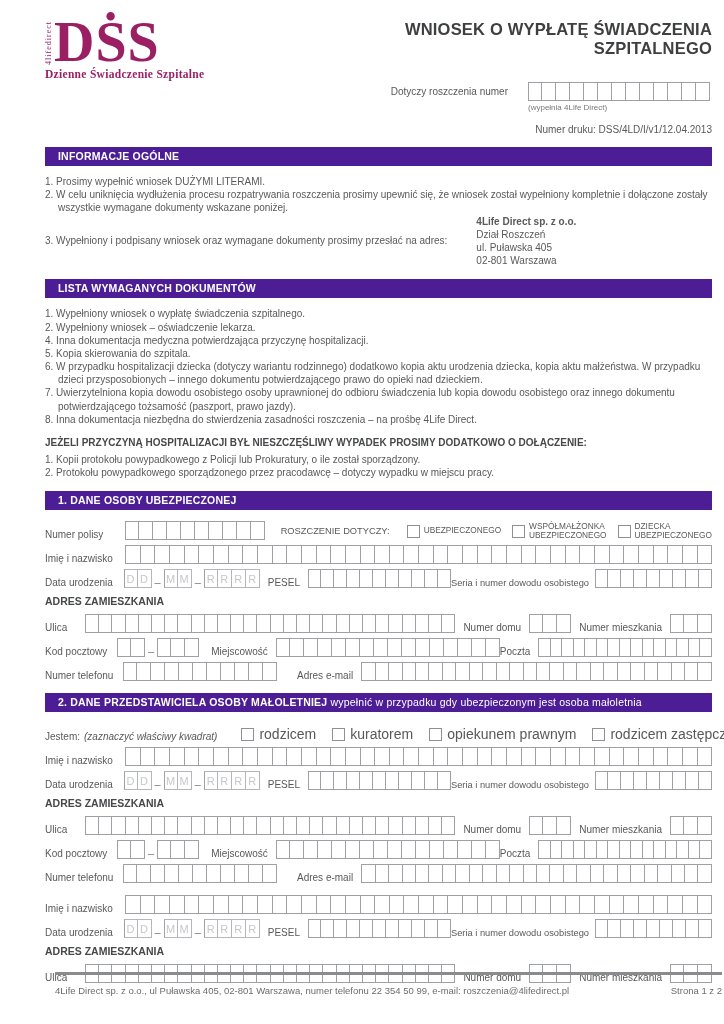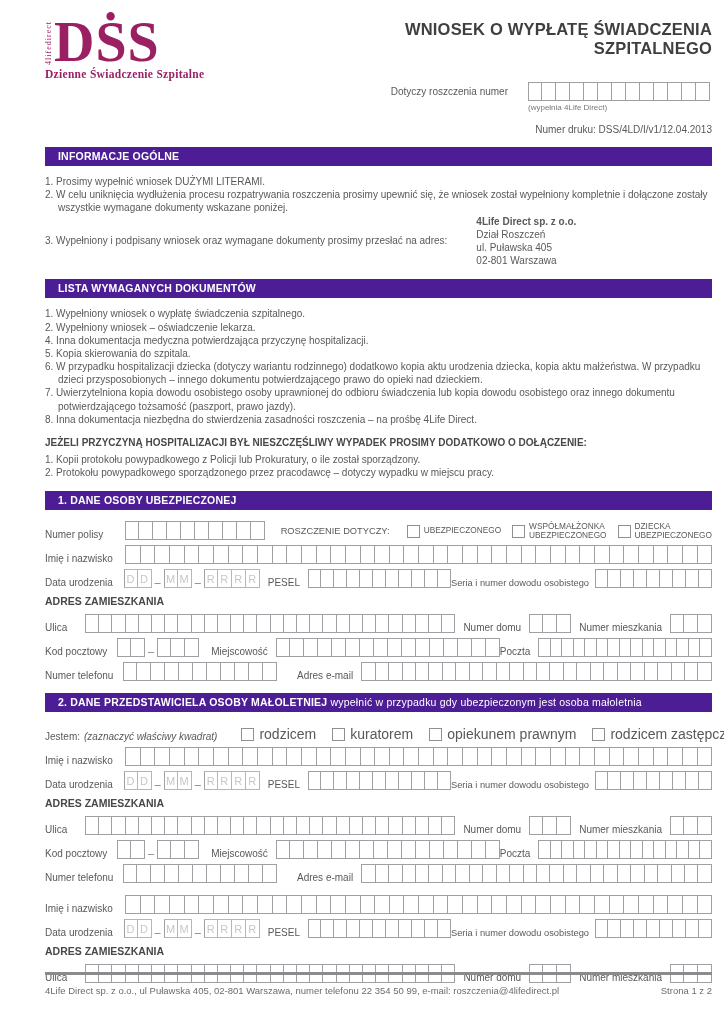--- a/index.html
+++ b/index.html
@@ -52,21 +52,21 @@
   .cbg{display:flex;align-items:center;margin-left:11px}
   .cb-label{font-size:8.3px;line-height:1.12;margin-left:4px;white-space:nowrap}
   .ml-auto{margin-left:auto}
   .ml8{margin-left:8px}
   .ml12{margin-left:12px}
   .jestem-note{font-style:italic;margin-left:4px}
   .jestem-row .cbg{margin-left:16px}
   .jestem-row .cb-word{font-size:14px;margin-left:5px;white-space:nowrap}
 
   
-  .footer{position:absolute;left:45px;width:667px;top:972px}
+  .footer{position:absolute;left:55px;width:667px;top:972px}
   .footer-rule{height:3px;background:#8a8b8d;margin-bottom:10px}
   .footer-row{display:flex;justify-content:space-between;font-size:9.5px;color:#6b6c6e}
 </style>
 </head>
 <body>
 
 <div class="content">
 
   <div class="header">
     <div class="logo">

